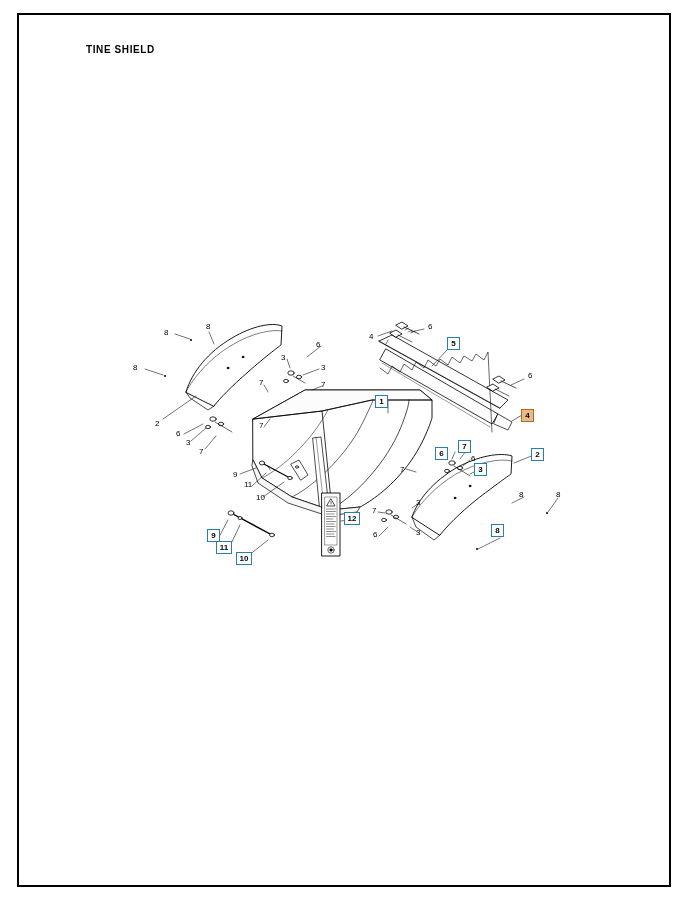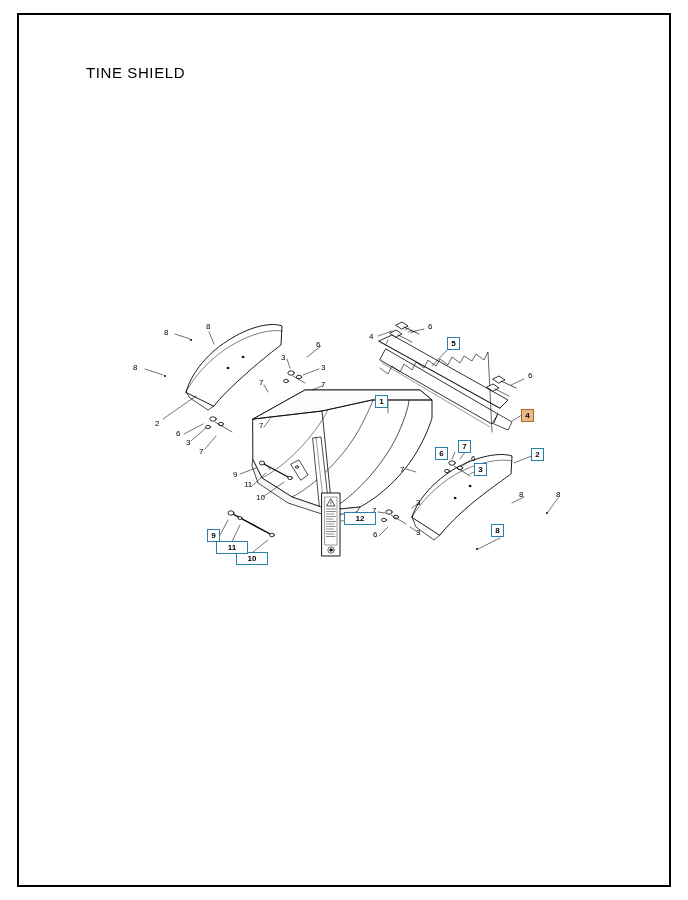--- a/index.html
+++ b/index.html
@@ -29,26 +29,25 @@
     width: 654px;
     height: 874px;
     border: 2px solid #000000;
     box-sizing: border-box;
     background: #ffffff;
   }
   #page-title {
     position: absolute;
     left: 86px;
     top: 44px;
-    font-size: 15px;
-    font-weight: normal;
+    font-size: 10px;
+    font-weight: bold;
     letter-spacing: 0.6px;
     color: #000000;
     white-space: nowrap;
-    margin-top: 20px;
   }
   #diagram-area {
     position: absolute;
     left: 0;
     top: 0;
     width: 688px;
     height: 900px;
   }
   svg.art {
     position: absolute;
@@ -64,21 +63,21 @@
     border: 1px solid #2a7fa8;
     background: #ffffff;
     color: #000000;
     font-size: 8px;
     font-weight: bold;
     line-height: 11px;
     text-align: center;
     width: 13px;
     height: 13px;
   }
-  .tag.wide { width: 32px; }
+  .tag.wide { width: 16px; }
   .tag.orange {
     border-color: #b06a20;
     background: #e8b98a;
   }
   
   .num {
     position: absolute;
     font-size: 8px;
     color: #000000;
     line-height: 9px;

